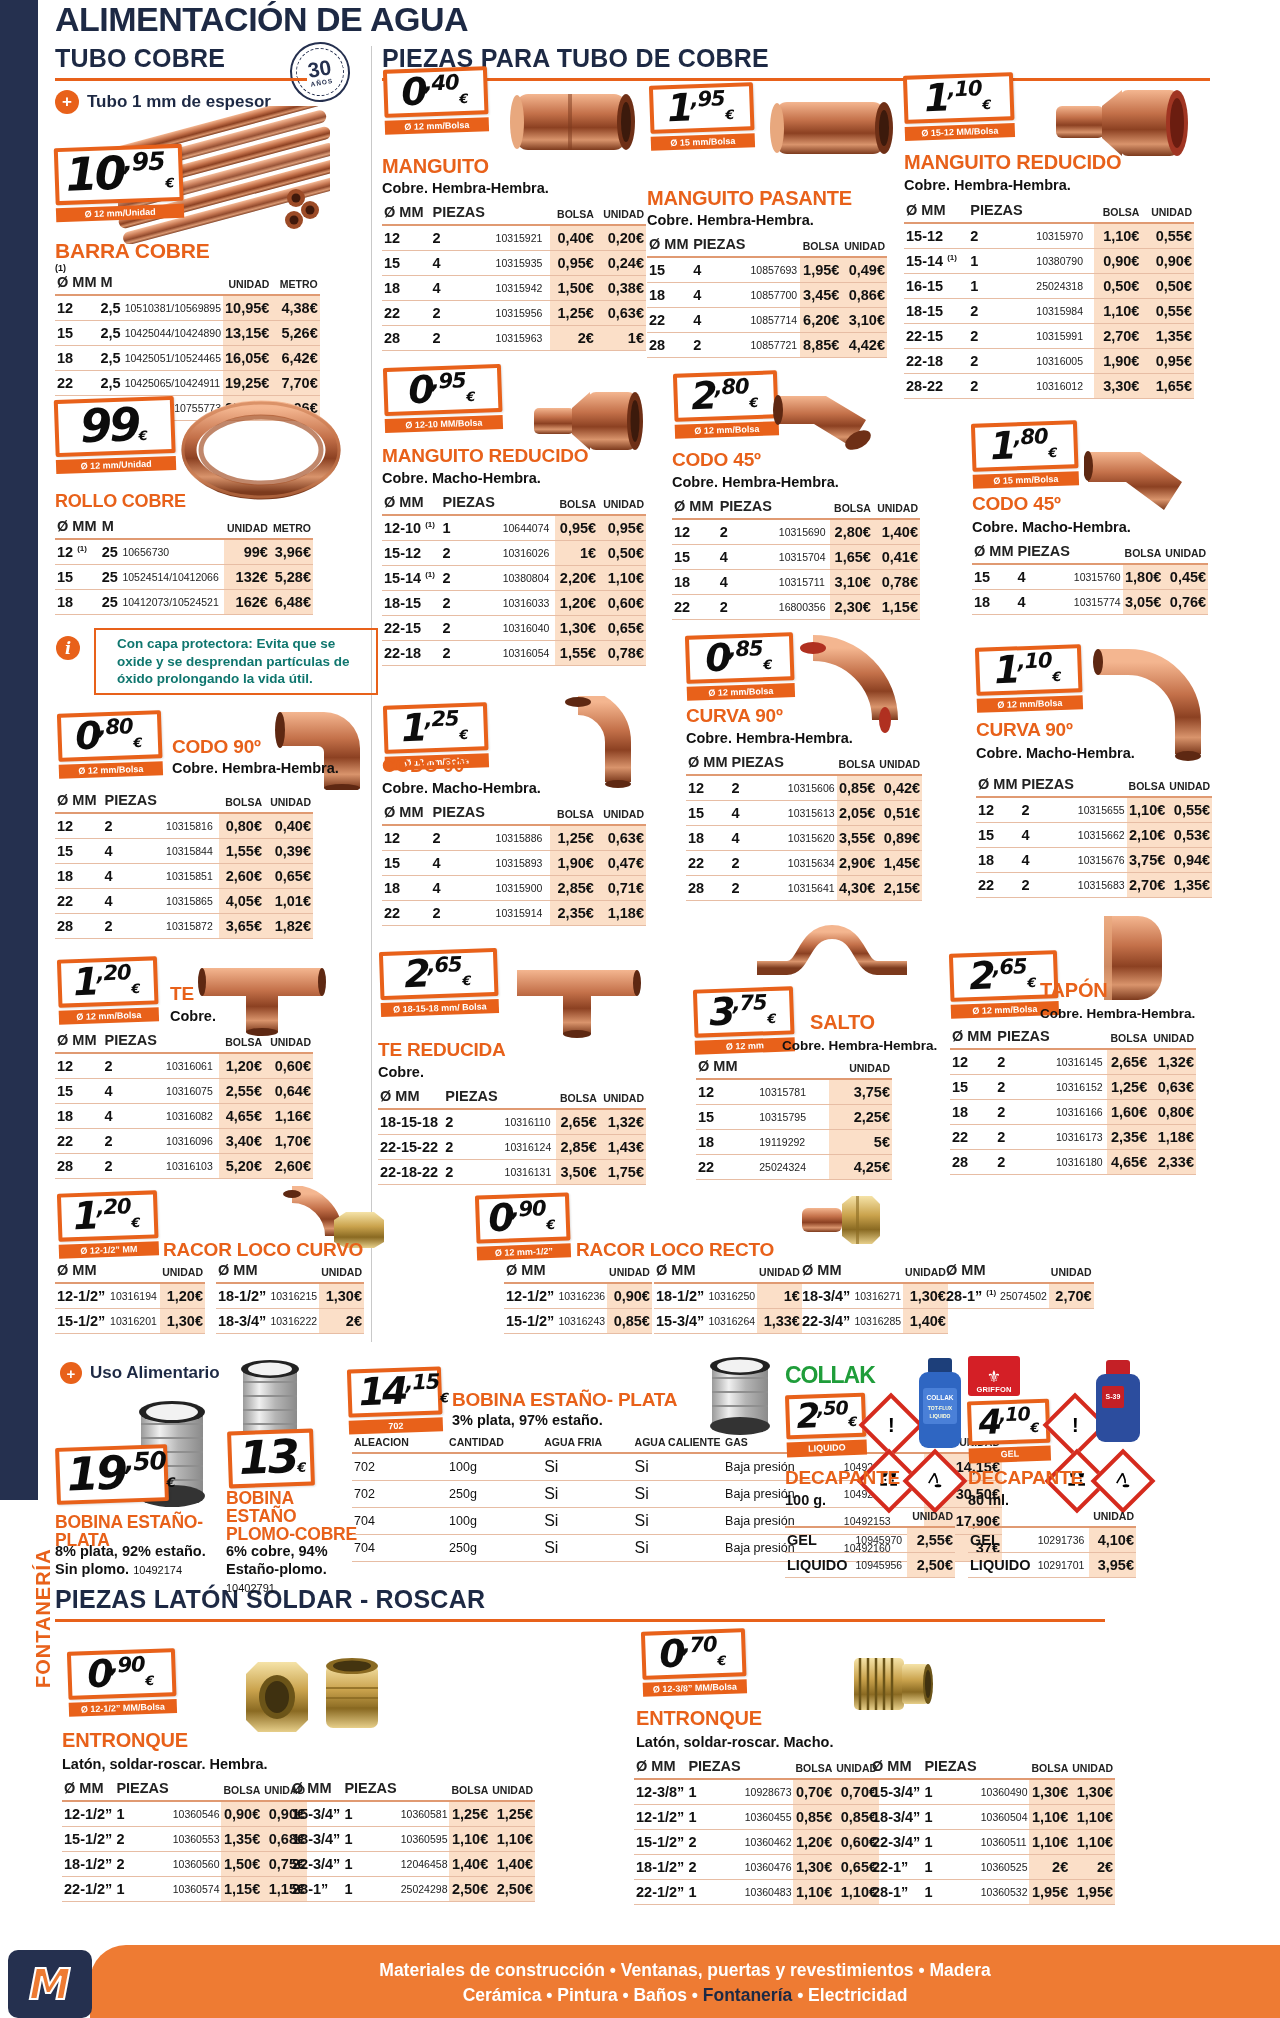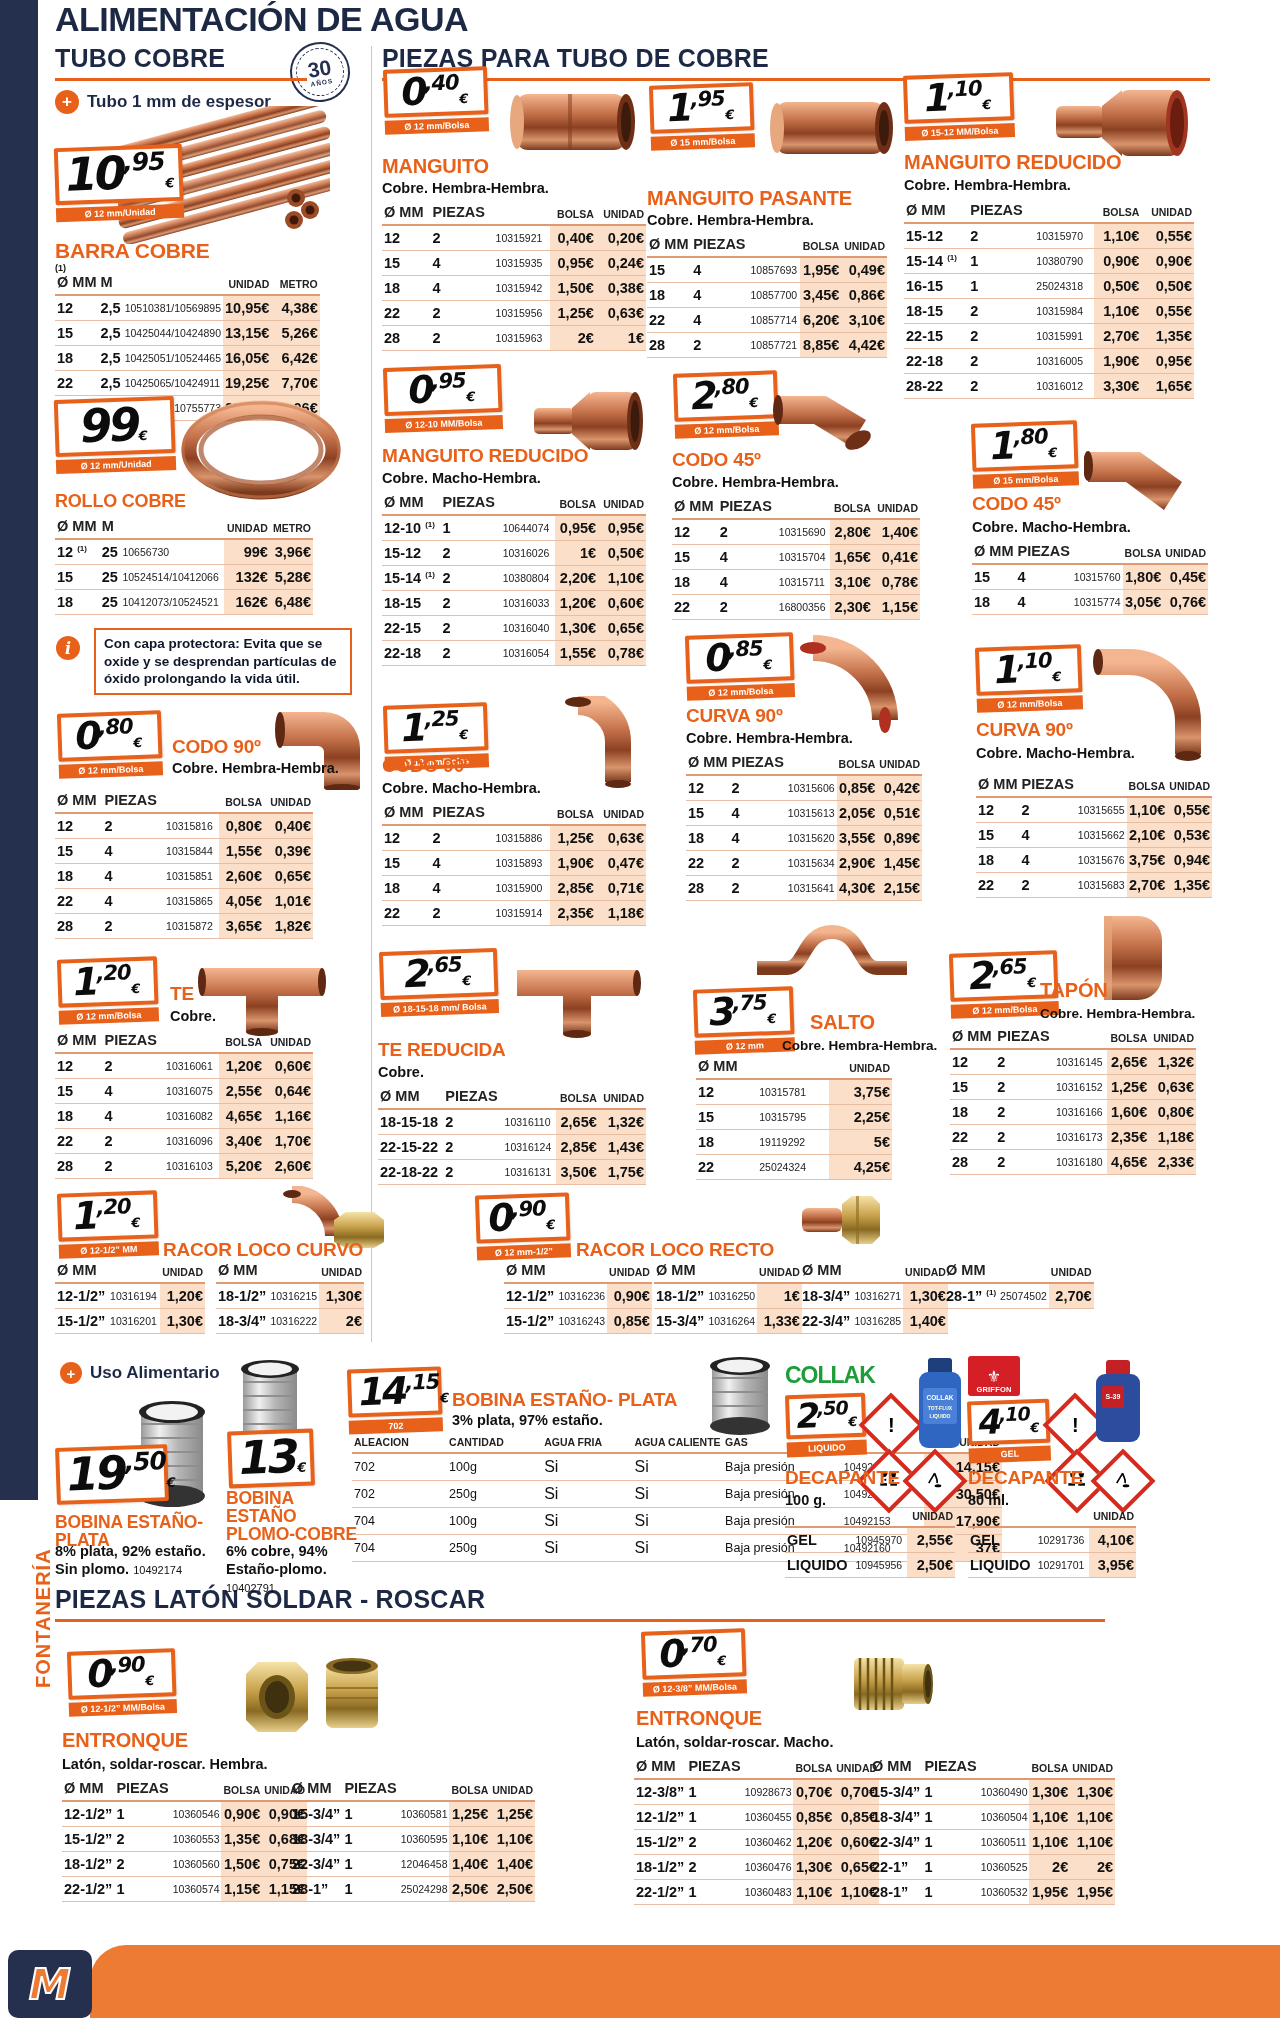--- a/index.html
+++ b/index.html
@@ -38,21 +38,21 @@
   .pt td{padding:4px 2px;border-bottom:1.5px solid #e7bda4;vertical-align:middle;}
   .pt .c-d{font-weight:700;font-size:14.5px;white-space:nowrap;}
   .pt .c-n{font-weight:700;font-size:14.5px;}
   .pt td.c-r{font-size:10.5px;color:#222;white-space:nowrap;}
   .pt td.c-p{font-weight:800;font-size:14.5px;text-align:right;background:#fbdfc8;white-space:nowrap;}
   .pt th.c-p{text-align:right;}
   .pt td.c-t{font-size:12.5px;}
   .pt th.c-w{max-width:52px;white-space:normal;}
   .pt sup{font-size:8px;}
   
-  .info-box{border:2px solid #e8611a;color:#0f172a;font-weight:700;font-size:13.5px;line-height:1.3;padding:5px 8px;}
+  .info-box{border:2px solid #e8611a;color:#0f766e;font-weight:700;font-size:13.5px;line-height:1.3;padding:5px 21px;}
   .circle-icon{width:24px;height:24px;border-radius:50%;background:#e8611a;color:#fff;display:flex;align-items:center;justify-content:center;font-weight:800;}
   .feature{font-weight:700;font-size:17px;color:#1d2944;}
   .warn{width:38px;height:38px;background:#fff;border:4px solid #d52b1e;transform:rotate(45deg);display:flex;align-items:center;justify-content:center;}
   .warn>span{transform:rotate(-45deg);font-weight:800;font-size:20px;color:#000;line-height:1;}
   .brand-collak{color:#1f9d3a;font-weight:800;font-size:23px;letter-spacing:-1px;}
   .brand-griffon{width:52px;height:40px;background:#d41f26;border-radius:3px;color:#fff;display:flex;flex-direction:column;align-items:center;justify-content:flex-end;}
   .brand-griffon .g{font-size:16px;line-height:1;}
   .brand-griffon .t{font-size:7.5px;font-weight:800;padding-bottom:2px;letter-spacing:.2px;}
   
   .footnote{font-size:10.5px;color:#222;}
@@ -1594,16 +1594,18 @@
         <td class="c-n">1</td>
         <td class="c-r">10360532</td>
         <td class="c-p">1,95€</td>
         <td class="c-p">1,95€</td>
       </tr>
     </tbody>
   </table>
 
 <div class="b footnote" style="left:62px;top:1982px">(1) Consulta disponibilidad en tu Almacén.</div>
 <div class="b footer">
+  <div><span>Materiales de construcción  •  Ventanas, puertas y revestimientos  •  Madera</span></div>
+  <div><span>Cerámica  •  Pintura  •  Baños  •  </span><span class="active">Fontanería</span><span>  •  Electricidad</span></div>
 </div>
 <div class="b logo">
     <span>M</span>
   </div>
 
 </body></html>

